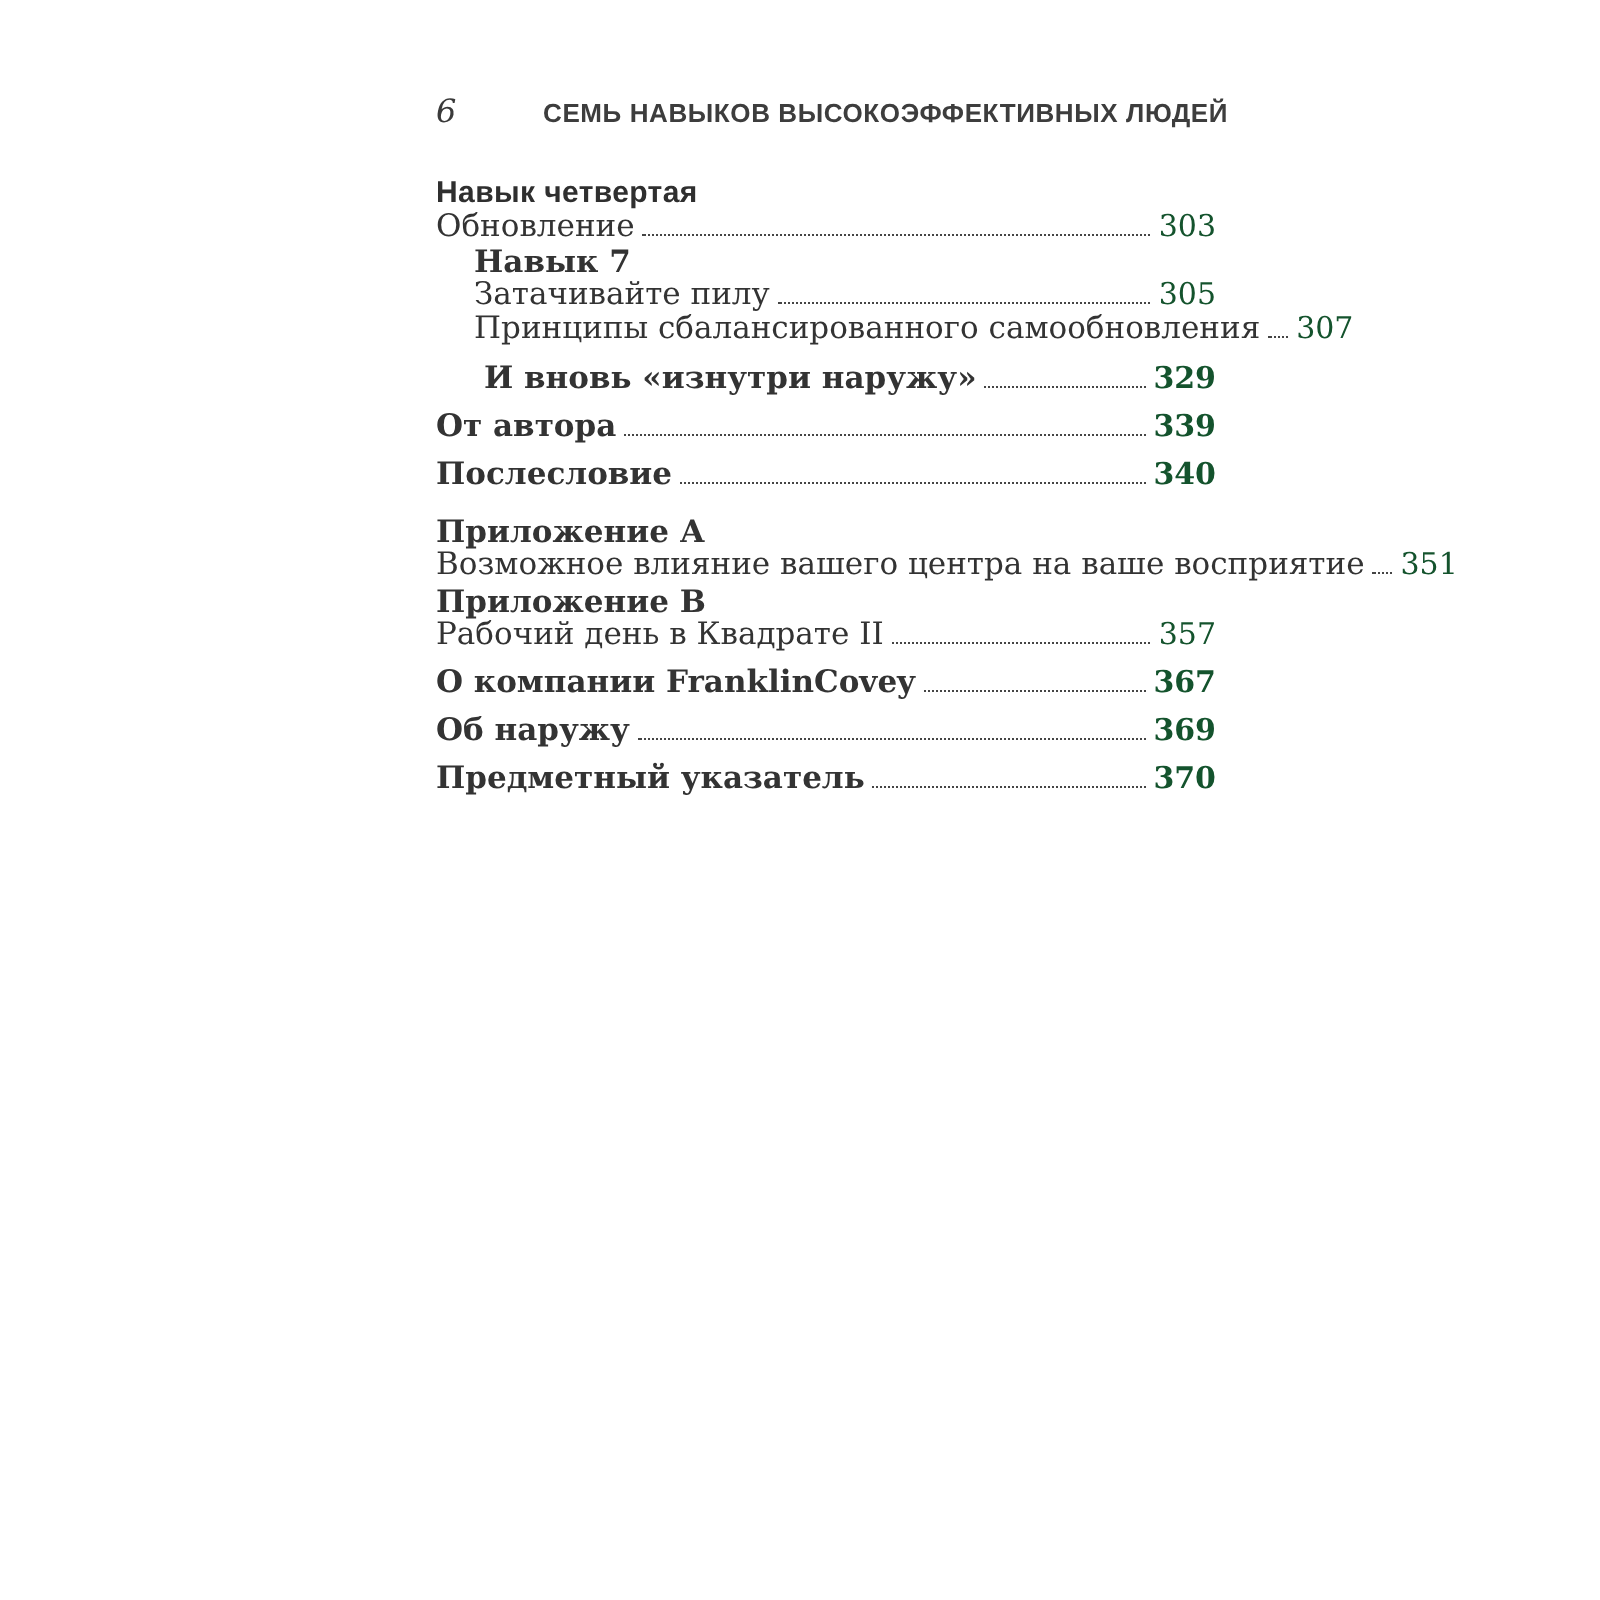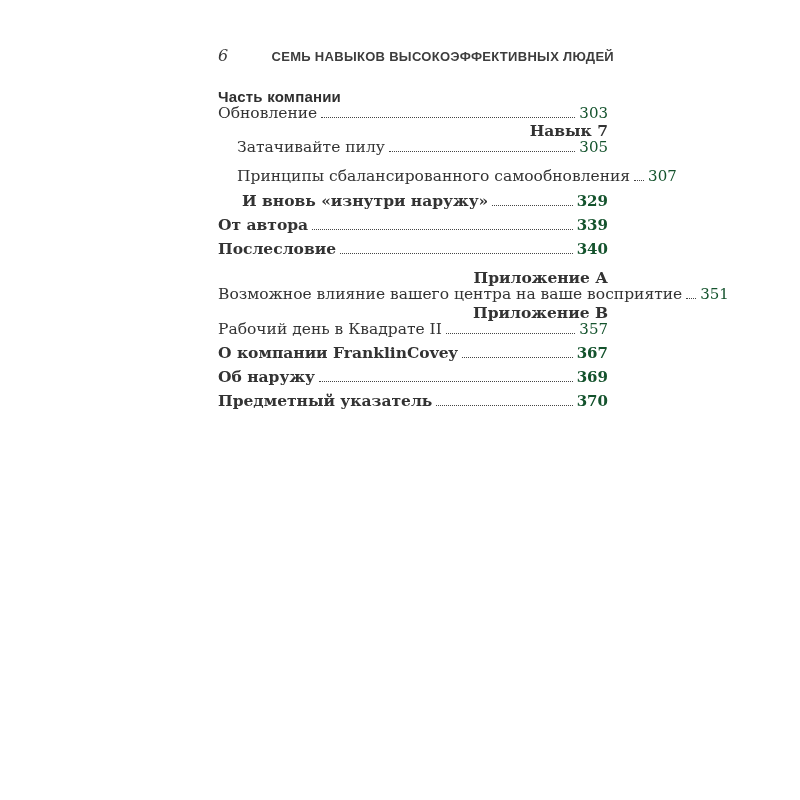--- a/index.html
+++ b/index.html
@@ -60,50 +60,50 @@
     flex: 1;
     min-width: 10px;
     border-bottom: 1.6px dotted #454545;
     margin: 0 4px 1px 4px;
   }
   .pnum {
     font-size: 15px;
     color: #14532d;
     white-space: nowrap;
   }
-  .bold { font-weight: bold; justify-content: flex-end; }
+  .bold { font-weight: bold; }
   .part-heading {
     font-family: "Liberation Sans", sans-serif;
     font-weight: bold;
     font-size: 15px;
     color: #2f2f2f;
     letter-spacing: 0.2px;
   }
   .indent { padding-left: 19px; }
-  .mt4  { margin-top: 12px; }
+  .mt4  { margin-top: 0; }
   .mt5  { margin-top: 1px; }
   .mt6  { margin-top: 6px; }
   .mt7  { margin-top: 7px; margin-left: 24px; }
   .mt11 { margin-top: 11px; }
 </style>
 </head>
 <body>
 
 <div class="page">
   <div class="inner">
 
     <div class="header">
       <span class="folio">6</span>
       <span class="running-title">СЕМЬ НАВЫКОВ ВЫСОКОЭФФЕКТИВНЫХ ЛЮДЕЙ</span>
     </div>
 
     <div class="toc">
 
       <div class="row part-heading">
-        <span class="label">Часть компании</span>
+        <span class="label">Навык четвертая</span>
       </div>
 
       <div class="row">
         <span class="label">Обновление</span>
         <span class="leader"></span>
         <span class="pnum">303</span>
       </div>
 
       <div class="row bold indent">
         <span class="label">Навык 7</span>

